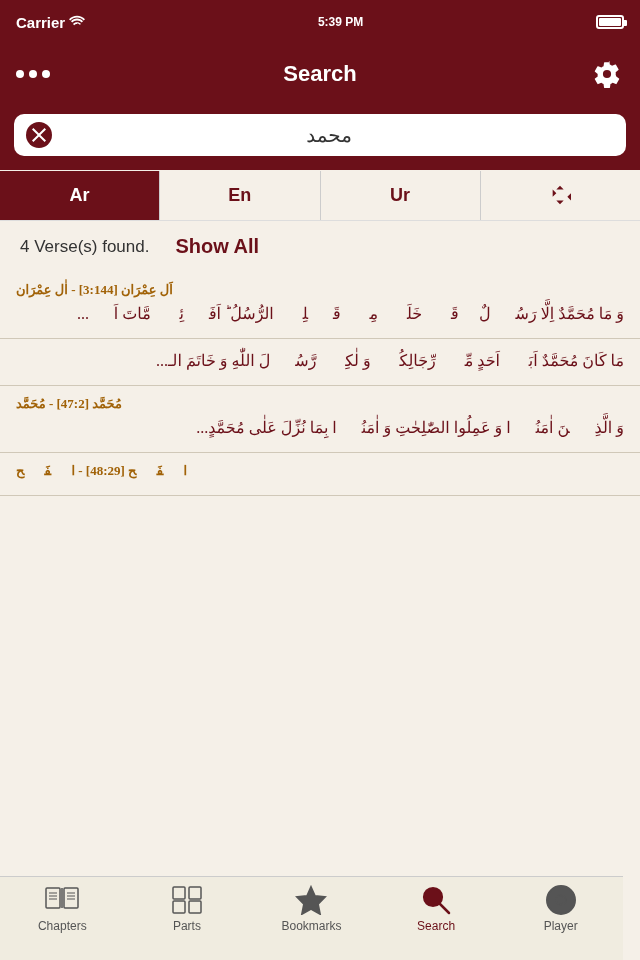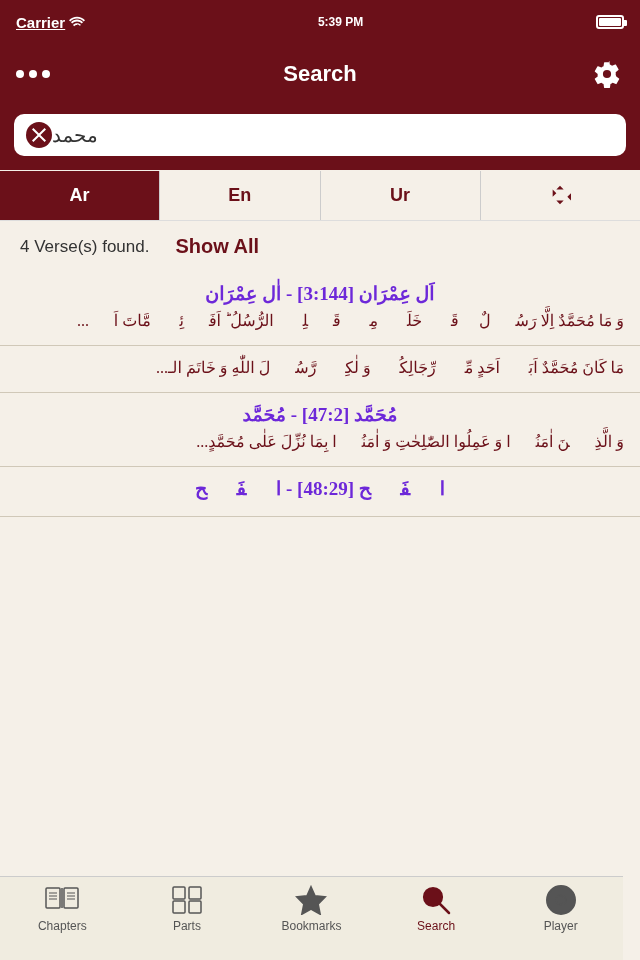--- a/index.html
+++ b/index.html
@@ -18,21 +18,21 @@
       background: #6b1019;
       color: white;
       display: flex;
       justify-content: space-between;
       align-items: center;
       padding: 0 16px;
       height: 44px;
       font-size: 15px;
       font-weight: 600;
     }
-    .status-left { display: flex; align-items: center; gap: 4px; text-decoration: underline; }
+    .status-left { display: flex; align-items: flex-start; gap: 4px; }
     .status-center { font-size: 12px; font-weight: 600; }
     .status-right { display: flex; align-items: center; gap: 4px; }
     .battery-icon {
       width: 28px; height: 14px;
       border: 2px solid white;
       border-radius: 3px;
       position: relative;
       display: inline-block;
     }
     .battery-icon::after {
@@ -98,21 +98,21 @@
       display: flex; align-items: center; justify-content: center;
       cursor: pointer;
       flex-shrink: 0;
     }
     .search-clear-btn svg { fill: white; width: 14px; height: 14px; }
     .search-value {
       font-size: 20px;
       color: #333;
       direction: rtl;
       flex: 1;
-      text-align: left;
+      text-align: center;
       padding-right: 8px;
       font-family: 'Arabic Typesetting', 'Traditional Arabic', serif;
     }
 
     
     .lang-tabs {
       display: flex;
       background: #f5f0e8;
       border-bottom: 1px solid #ddd;
       align-items: center;
@@ -153,24 +153,24 @@
       font-size: 20px;
       font-weight: 600;
       cursor: pointer;
       margin-left: 4px;
     }
     .verse-item {
       border-bottom: 1px solid #d0c8b8;
       padding: 10px 16px 12px;
     }
     .verse-header {
-      text-align: center;
+      text-align: left;
       direction: rtl;
-      font-size: 19px;
-      color: #6d28d9;
+      font-size: 13px;
+      color: #a16207;
       font-weight: 600;
       margin-bottom: 4px;
       font-family: 'Arabic Typesetting', 'Traditional Arabic', serif;
     }
     .verse-text {
       text-align: right;
       direction: rtl;
       font-size: 16px;
       color: #6b1019;
       line-height: 1.5;

